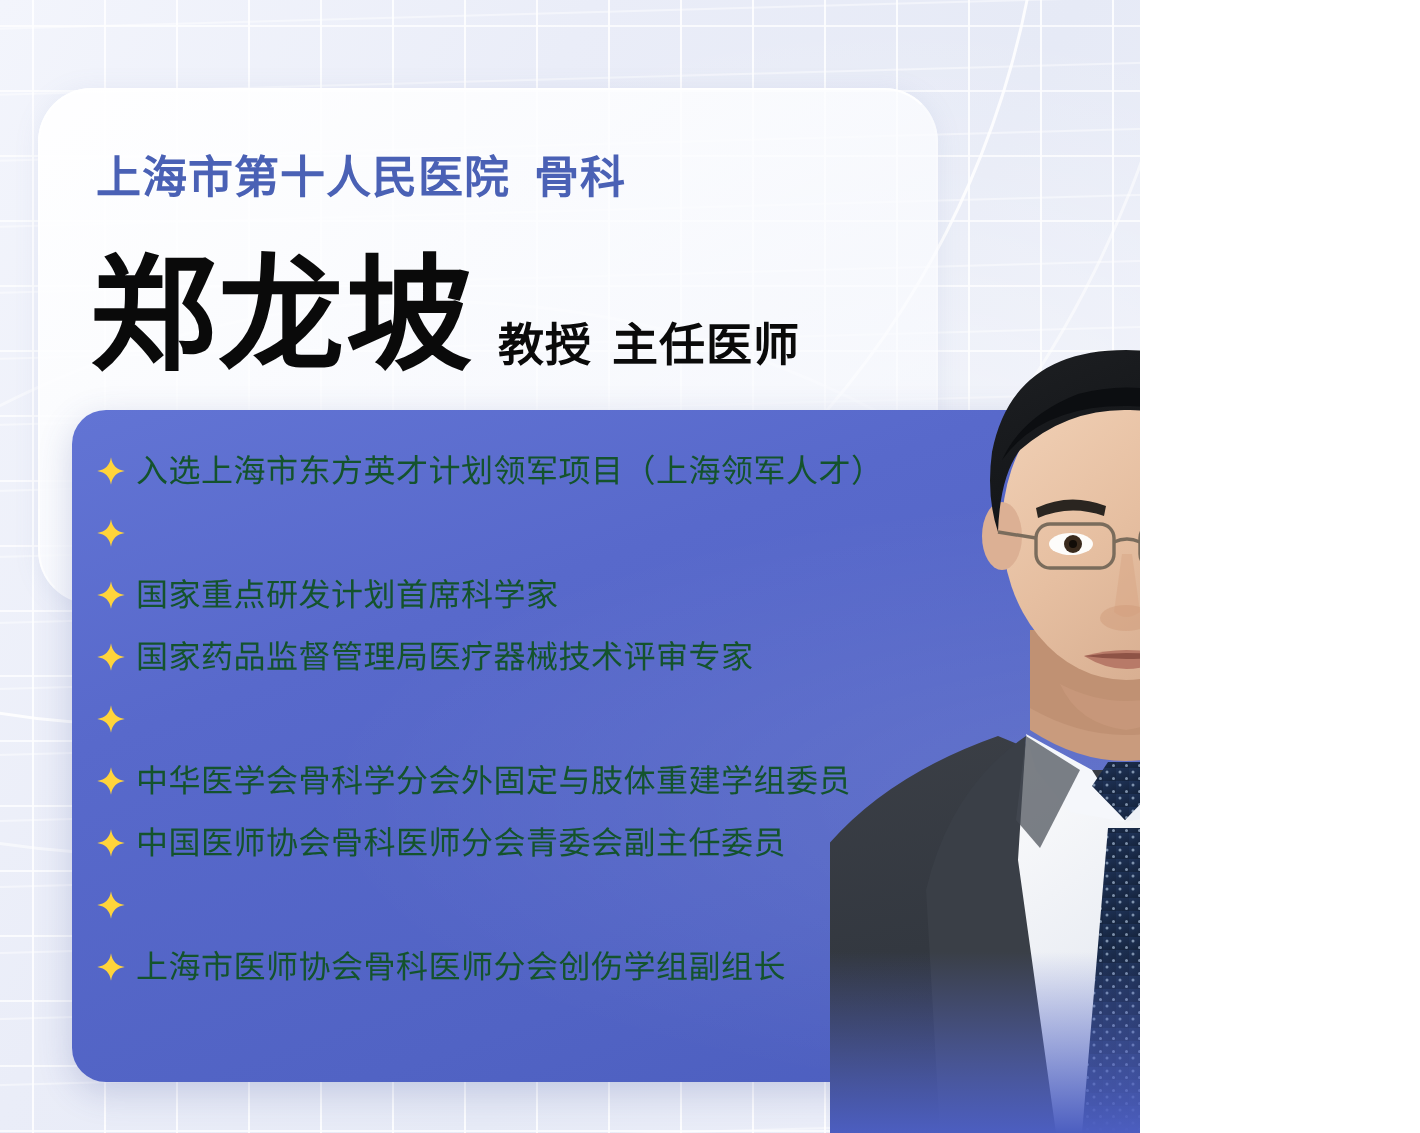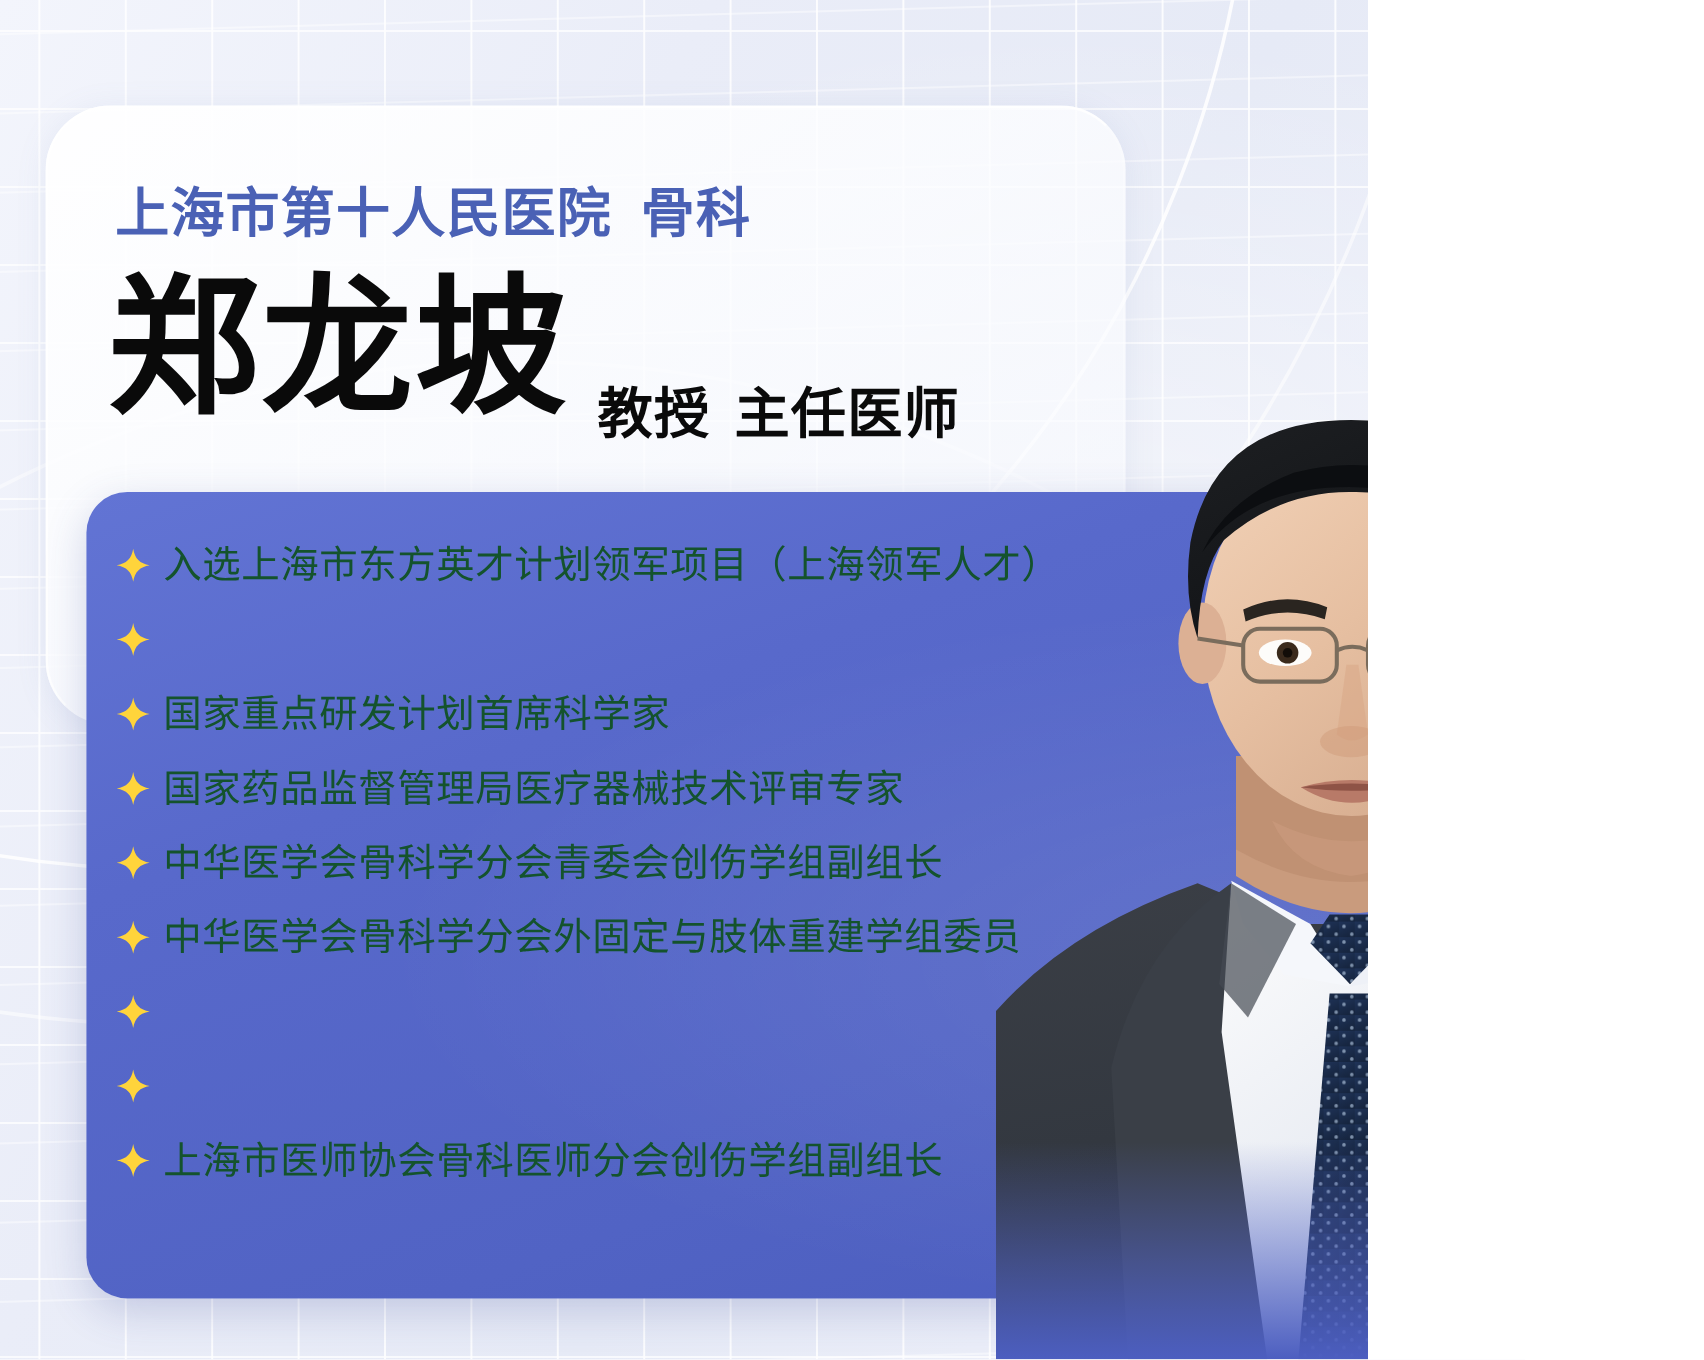--- a/index.html
+++ b/index.html
@@ -102,21 +102,21 @@
     font-weight: 700;
     letter-spacing: 1px;
     color: #4a61b5;
     white-space: nowrap;
   }
   .hospital-line .dept { margin-left: 24px; }
 
   .doctor-name {
     position: absolute;
     left: 90px;
-    top: 227px;
+    top: 253px;
     font-size: 126px;
     font-weight: 700;
     letter-spacing: 2px;
     line-height: 1;
     color: #0a0a0a;
     white-space: nowrap;
   }
   .doctor-titles {
     position: absolute;
     left: 498px;
@@ -337,32 +337,32 @@
       <li class="cred-item">
         <svg class="star-icon" viewBox="0 0 24 24">
           <path d="M12 1 C13.1 7.6 16.4 10.9 23 12 C16.4 13.1 13.1 16.4 12 23 C10.9 16.4 7.6 13.1 1 12 C7.6 10.9 10.9 7.6 12 1 Z" fill="#ffd43b"></path>
         </svg>
         <span class="cred-text">国家药品监督管理局医疗器械技术评审专家</span>
       </li>
       <li class="cred-item">
         <svg class="star-icon" viewBox="0 0 24 24">
           <path d="M12 1 C13.1 7.6 16.4 10.9 23 12 C16.4 13.1 13.1 16.4 12 23 C10.9 16.4 7.6 13.1 1 12 C7.6 10.9 10.9 7.6 12 1 Z" fill="#ffd43b"></path>
         </svg>
-        <span class="cred-text">中华医学会骨科学分会青委会创伤学组副组长</span>
       </li>
       <li class="cred-item">
         <svg class="star-icon" viewBox="0 0 24 24">
           <path d="M12 1 C13.1 7.6 16.4 10.9 23 12 C16.4 13.1 13.1 16.4 12 23 C10.9 16.4 7.6 13.1 1 12 C7.6 10.9 10.9 7.6 12 1 Z" fill="#ffd43b"></path>
         </svg>
         <span class="cred-text">中华医学会骨科学分会外固定与肢体重建学组委员</span>
       </li>
       <li class="cred-item">
         <svg class="star-icon" viewBox="0 0 24 24">
           <path d="M12 1 C13.1 7.6 16.4 10.9 23 12 C16.4 13.1 13.1 16.4 12 23 C10.9 16.4 7.6 13.1 1 12 C7.6 10.9 10.9 7.6 12 1 Z" fill="#ffd43b"></path>
         </svg>
+        <span class="cred-text">中国医师协会骨科医师分会青委会副主任委员</span>
       </li>
       <li class="cred-item">
         <svg class="star-icon" viewBox="0 0 24 24">
           <path d="M12 1 C13.1 7.6 16.4 10.9 23 12 C16.4 13.1 13.1 16.4 12 23 C10.9 16.4 7.6 13.1 1 12 C7.6 10.9 10.9 7.6 12 1 Z" fill="#ffd43b"></path>
         </svg>
       </li>
       <li class="cred-item">
         <svg class="star-icon" viewBox="0 0 24 24">
           <path d="M12 1 C13.1 7.6 16.4 10.9 23 12 C16.4 13.1 13.1 16.4 12 23 C10.9 16.4 7.6 13.1 1 12 C7.6 10.9 10.9 7.6 12 1 Z" fill="#ffd43b"></path>
         </svg>

